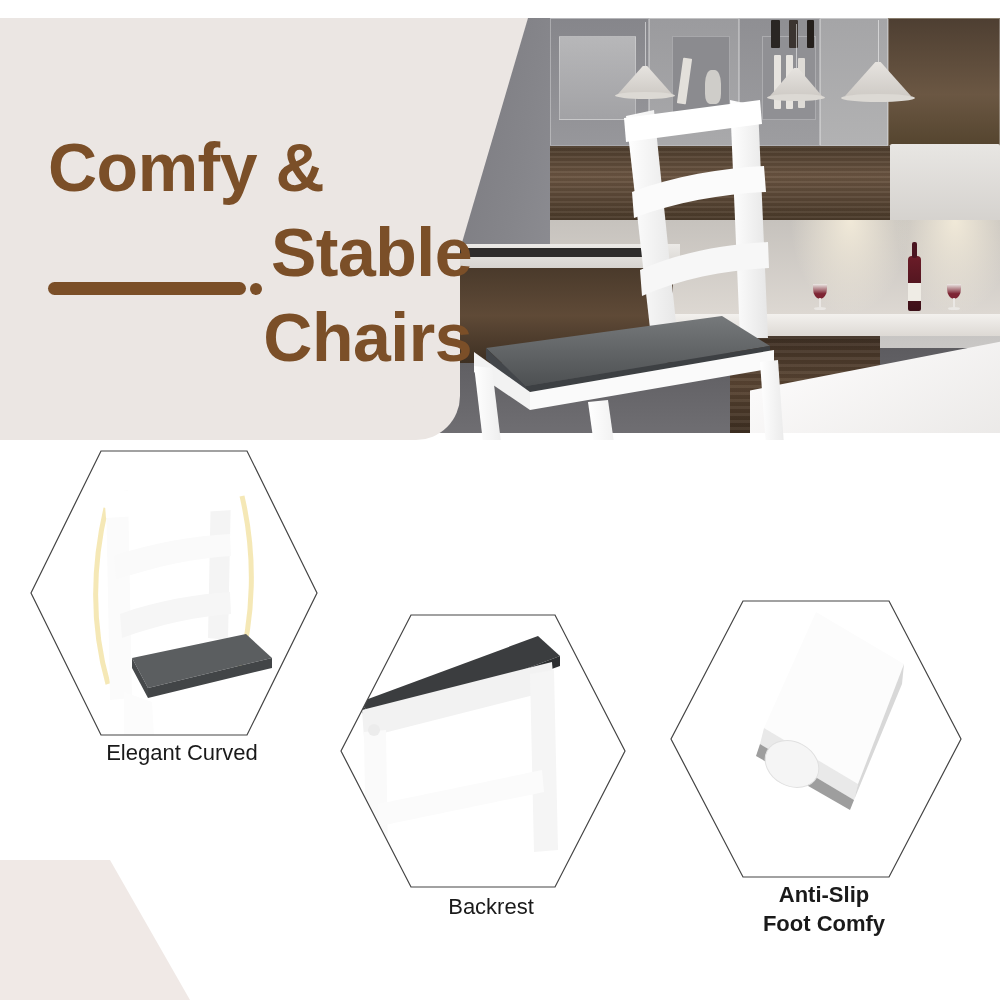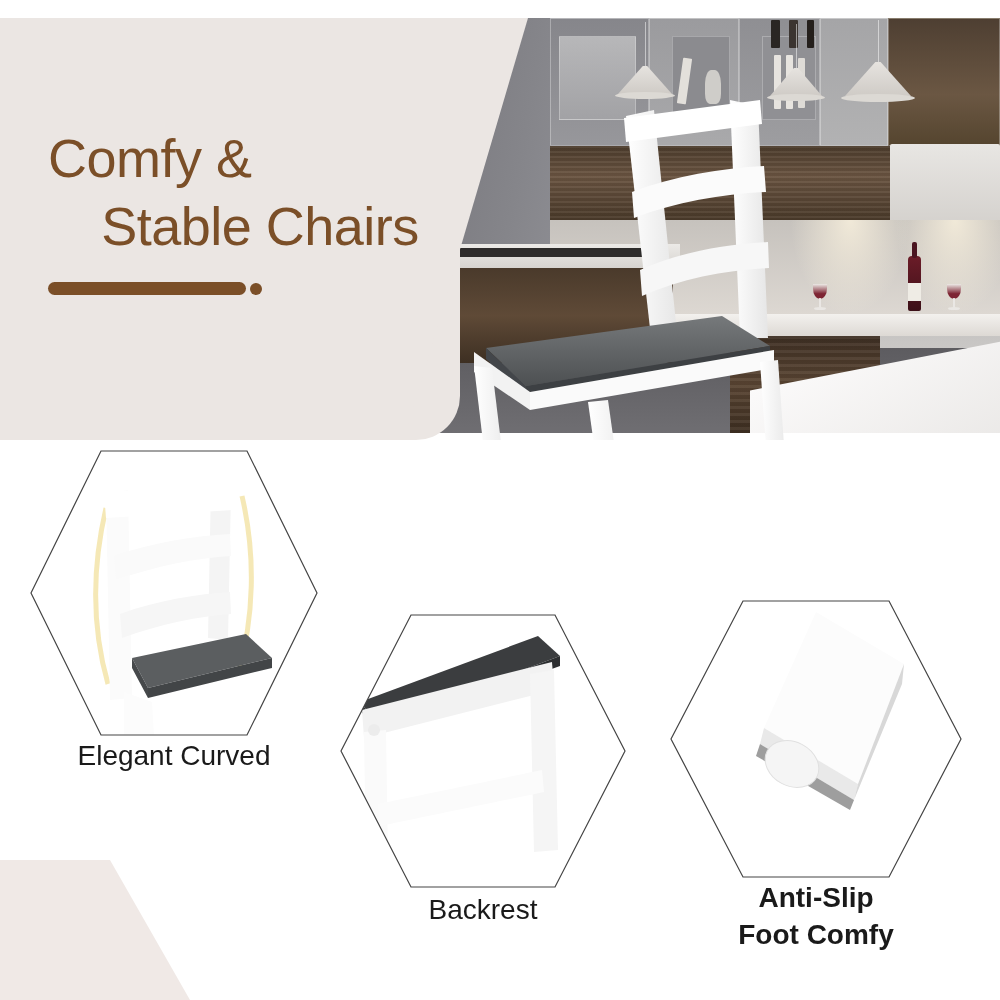--- a/index.html
+++ b/index.html
@@ -91,34 +91,34 @@
       border-radius:0 0 50% 50%/0 0 70% 70%;}
   .glass .stem{position:absolute;left:46%;top:14px;width:2px;height:9px;background:rgba(235,233,230,.9);}
   .glass .foot{position:absolute;left:10%;top:23px;width:80%;height:3px;border-radius:50%;background:rgba(235,233,230,.9);}
 
   
   .herochair{position:absolute;left:430px;top:80px;width:390px;height:530px;}
   .panel-round{position:absolute;left:-40px;top:18px;width:500px;height:422px;
       background:#ebe6e3;border-bottom-right-radius:44px;}
 
   .headline{position:absolute;left:48px;top:125px;width:430px;
-      color:#7B4F28;font-weight:400;font-size:54px;line-height:1.25;
+      color:#7B4F28;font-weight:700;font-size:68px;line-height:1.25;
       letter-spacing:-.5px;}
-  .headline .l2{display:block;text-align:center;padding-right:6px;}
+  .headline .l2{display:block;text-align:right;padding-right:6px;}
   .accent{position:absolute;left:48px;top:282px;width:198px;height:13px;border-radius:7px;background:#7B4F28;}
   .accent-dot{position:absolute;left:250px;top:283px;width:12px;height:12px;border-radius:50%;background:#7B4F28;}
 
   
   .wedge{position:absolute;left:0;bottom:0;width:210px;height:140px;background:#f0e9e6;
       clip-path:polygon(0 0,110px 0,190px 140px,0 140px);}
 
   
   .callout{position:absolute;}
-  .caption{position:absolute;left:0;width:100%;text-align:center;
-      color:#1a1a1a;font-size:28px;line-height:1.32;}
+  .caption{position:absolute;left:8px;width:100%;text-align:center;
+      color:#1a1a1a;font-size:22px;line-height:1.32;}
 </style>
 </head>
 <body>
 
 <div id="stage">
 
   <div class="hero">
 
     <div class="kitchen">
       <div class="k-wallL"></div>

